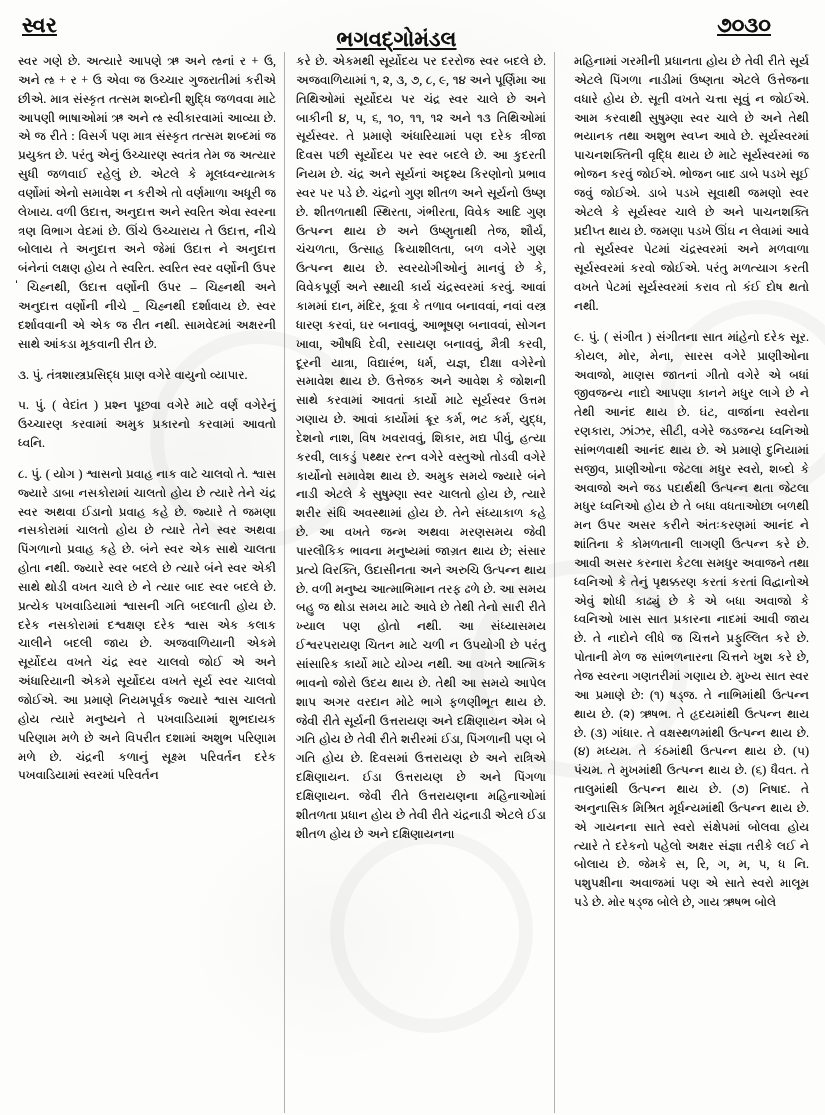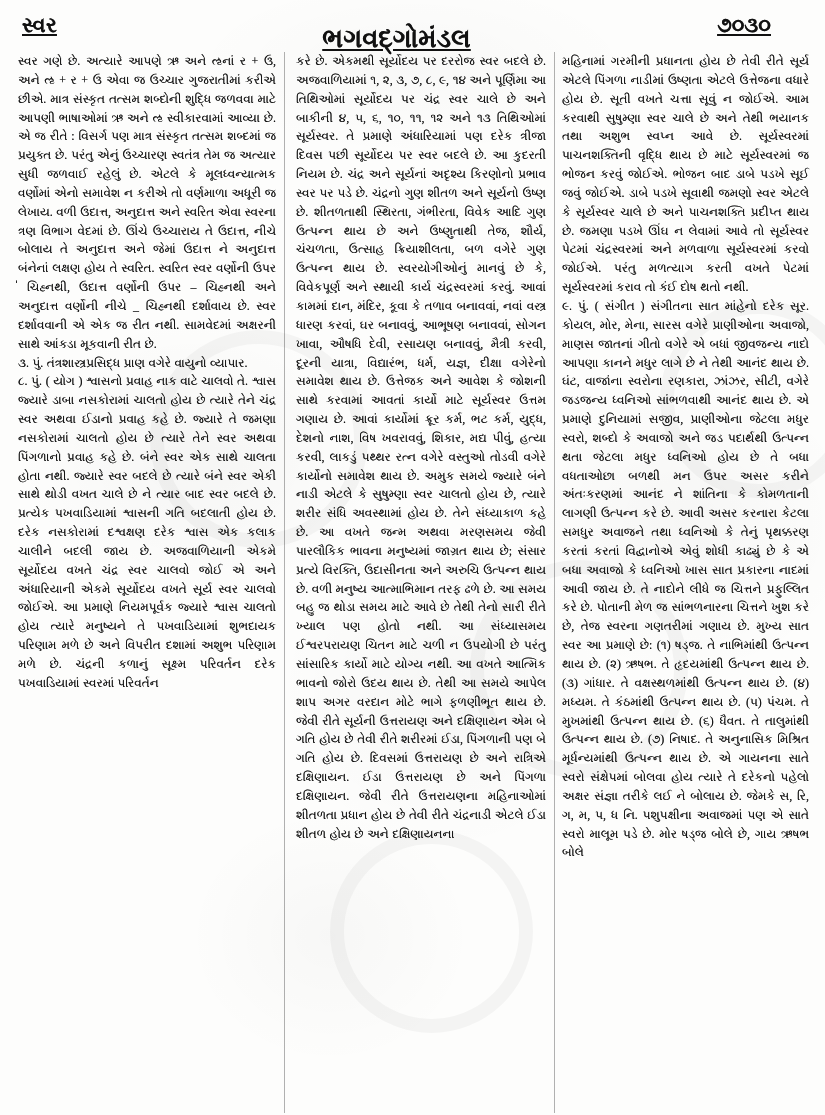--- a/index.html
+++ b/index.html
@@ -56,21 +56,21 @@
   .rh-left {
     width: 230px;
     padding-left: 22px;
     font-size: 21px;
     font-weight: bold;
     letter-spacing: .2px;
   }
   .rh-center {
     flex: 1;
     text-align: center;
-    font-size: 26px;
+    font-size: 21px;
     font-weight: bold;
     margin-top: 28px;
   }
   .rh-right {
     width: 230px;
     padding-right: 40px;
     text-align: right;
     font-size: 21px;
     font-weight: bold;
   }
@@ -84,42 +84,42 @@
     display: flex;
     z-index: 4;
   }
   .col {
     position: relative;
     box-sizing: border-box;
     padding: 0 10px;
   }
   .col-1 { width: 284px; padding-left: 18px; padding-right: 8px; }
   .col-2 { width: 270px; padding-left: 12px; padding-right: 8px; }
-  .col-3 { width: 271px; padding-left: 8px; padding-right: 16px; }
+  .col-3 { width: 271px; padding-left: 20px; padding-right: 16px; }
 
   .rule {
     position: absolute;
     top: 0;
     bottom: 0;
     width: 1px;
     background: rgba(0,0,0,0.30);
   }
   .rule-1 { left: 284px; }
   .rule-2 { left: 554px; }
 
   p.para {
     margin: 0;
     font-size: 12px;
     line-height: 18.85px;
     text-align: justify;
     text-align-last: left;
     word-spacing: .5px;
     hyphens: none;
   }
-  p.para + p.para { margin-top: 0; }
+  p.para + p.para { margin-top: 12px; }
 
   
   #page .columns, #page .running-head {
     text-shadow: 0 0 0.45px rgba(0,0,0,0.55);
   }
 </style>
 </head>
 <body>
 
 <div id="page">
@@ -135,20 +135,21 @@
     <div class="rh-right">૭૦૩૦</div>
   </div>
 
   <div class="columns">
     <div class="rule rule-1"></div>
     <div class="rule rule-2"></div>
 
     <div class="col col-1">
         <p class="para">સ્વર ગણે છે. અત્યારે આપણે ઋ અને ઌનાં ર + ઉ, અને ઌ + ર + ઉ એવા જ ઉચ્ચાર ગુજરાતીમાં કરીએ છીએ. માત્ર સંસ્કૃત તત્સમ શબ્દોની શુદ્ધિ જળવવા માટે આપણી ભાષાઓમાં ઋ અને ઌ સ્વીકારવામાં આવ્યા છે. એ જ રીતે : વિસર્ગ પણ માત્ર સંસ્કૃત તત્સમ શબ્દમાં જ પ્રયુક્ત છે. પરંતુ એનું ઉચ્ચારણ સ્વતંત્ર તેમ જ અત્યાર સુધી જળવાઈ રહેલું છે. એટલે કે મૂલધ્વન્યાત્મક વર્ણોમાં એનો સમાવેશ ન કરીએ તો વર્ણમાળા અધૂરી જ લેખાય. વળી ઉદાત્ત, અનુદાત્ત અને સ્વરિત એવા સ્વરના ત્રણ વિભાગ વેદમાં છે. ઊંચે ઉચ્ચારાય તે ઉદાત્ત, નીચે બોલાય તે અનુદાત્ત અને જેમાં ઉદાત્ત ને અનુદાત્ત બંનેનાં લક્ષણ હોય તે સ્વરિત. સ્વરિત સ્વર વર્ણોની ઉપર ॑ ચિહ્નથી, ઉદાત્ત વર્ણોની ઉપર – ચિહ્નથી અને અનુદાત્ત વર્ણોની નીચે _ ચિહ્નથી દર્શાવાય છે. સ્વર દર્શાવવાની એ એક જ રીત નથી. સામવેદમાં અક્ષરની સાથે આંકડા મૂકવાની રીત છે.</p>
         <p class="para">૩. પું. તંત્રશાસ્ત્રપ્રસિદ્ધ પ્રાણ વગેરે વાયુનો વ્યાપાર.</p>
+        <p class="para">૫. પું. ( વેદાંત ) પ્રશ્ન પૂછવા વગેરે માટે વર્ણ વગેરેનું ઉચ્ચારણ કરવામાં અમુક પ્રકારનો કરવામાં આવતો ધ્વનિ.</p>
         <p class="para">૮. પું. ( યોગ ) શ્વાસનો પ્રવાહ નાક વાટે ચાલવો તે. શ્વાસ જ્યારે ડાબા નસકોરામાં ચાલતો હોય છે ત્યારે તેને ચંદ્ર સ્વર અથવા ઈડાનો પ્રવાહ કહે છે. જ્યારે તે જમણા નસકોરામાં ચાલતો હોય છે ત્યારે તેને સ્વર અથવા પિંગળાનો પ્રવાહ કહે છે. બંને સ્વર એક સાથે ચાલતા હોતા નથી. જ્યારે સ્વર બદલે છે ત્યારે બંને સ્વર એકી સાથે થોડી વખત ચાલે છે ને ત્યાર બાદ સ્વર બદલે છે. પ્રત્યેક પખવાડિયામાં શ્વાસની ગતિ બદલાતી હોય છે. દરેક નસકોરામાં દશ્વક્ષણ દરેક શ્વાસ એક કલાક ચાલીને બદલી જાય છે. અજવાળિયાની એકમે સૂર્યોદય વખતે ચંદ્ર સ્વર ચાલવો જોઈ એ અને અંધારિયાની એકમે સૂર્યોદય વખતે સૂર્ય સ્વર ચાલવો જોઈએ. આ પ્રમાણે નિયમપૂર્વક જ્યારે શ્વાસ ચાલતો હોય ત્યારે મનુષ્યને તે પખવાડિયામાં શુભદાયક પરિણામ મળે છે અને વિપરીત દશામાં અશુભ પરિણામ મળે છે. ચંદ્રની કળાનું સૂક્ષ્મ પરિવર્તન દરેક પખવાડિયામાં સ્વરમાં પરિવર્તન</p>
       </div>
     <div class="col col-2">
         <p class="para">કરે છે. એકમથી સૂર્યોદય પર દરરોજ સ્વર બદલે છે. અજવાળિયામાં ૧, ૨, ૩, ૭, ૮, ૯, ૧૪ અને પૂર્ણિમા આ તિથિઓમાં સૂર્યોદય પર ચંદ્ર સ્વર ચાલે છે અને બાકીની ૪, ૫, ૬, ૧૦, ૧૧, ૧૨ અને ૧૩ તિથિઓમાં સૂર્યસ્વર. તે પ્રમાણે અંધારિયામાં પણ દરેક ત્રીજા દિવસ પછી સૂર્યોદય પર સ્વર બદલે છે. આ કુદરતી નિયમ છે. ચંદ્ર અને સૂર્યનાં અદૃશ્ય કિરણોનો પ્રભાવ સ્વર પર પડે છે. ચંદ્રનો ગુણ શીતળ અને સૂર્યનો ઉષ્ણ છે. શીતળતાથી સ્થિરતા, ગંભીરતા, વિવેક આદિ ગુણ ઉત્પન્ન થાય છે અને ઉષ્ણુતાથી તેજ, શૌર્ય, ચંચળતા, ઉત્સાહ ક્રિયાશીલતા, બળ વગેરે ગુણ ઉત્પન્ન થાય છે. સ્વરયોગીઓનું માનવું છે કે, વિવેકપૂર્ણ અને સ્થાયી કાર્ય ચંદ્રસ્વરમાં કરવું. આવાં કામમાં દાન, મંદિર, કૂવા કે તળાવ બનાવવાં, નવાં વસ્ત્ર ધારણ કરવાં, ઘર બનાવવું, આભૂષણ બનાવવાં, સોગન ખાવા, ઔષધિ દેવી, રસાયણ બનાવવું, મૈત્રી કરવી, દૂરની યાત્રા, વિદ્યારંભ, ધર્મ, યજ્ઞ, દીક્ષા વગેરેનો સમાવેશ થાય છે. ઉત્તેજક અને આવેશ કે જોશની સાથે કરવામાં આવતાં કાર્યો માટે સૂર્યસ્વર ઉત્તમ ગણાય છે. આવાં કાર્યોમાં ક્રૂર કર્મ, ભટ કર્મ, યુદ્ધ, દેશનો નાશ, વિષ ખવરાવવું, શિકાર, મદ્ય પીવું, હત્યા કરવી, લાકડું પથ્થર રત્ન વગેરે વસ્તુઓ તોડવી વગેરે કાર્યોનો સમાવેશ થાય છે. અમુક સમયે જ્યારે બંને નાડી એટલે કે સુષુમ્ણા સ્વર ચાલતો હોય છે, ત્યારે શરીર સંધિ અવસ્થામાં હોય છે. તેને સંધ્યાકાળ કહે છે. આ વખતે જન્મ અથવા મરણસમય જેવી પારલૌકિક ભાવના મનુષ્યમાં જાગ્રત થાય છે; સંસાર પ્રત્યે વિરક્તિ, ઉદાસીનતા અને અરુચિ ઉત્પન્ન થાય છે. વળી મનુષ્ય આત્માભિમાન તરફ ઢળે છે. આ સમય બહુ જ થોડા સમય માટે આવે છે તેથી તેનો સારી રીતે ખ્યાલ પણ હોતો નથી. આ સંધ્યાસમય ઈશ્વરપરાયણ ચિતન માટે ચળી ન ઉપયોગી છે પરંતુ સાંસારિક કાર્યો માટે યોગ્ય નથી. આ વખતે આત્મિક ભાવનો જોરો ઉદય થાય છે. તેથી આ સમયે આપેલ શાપ અગર વરદાન મોટે ભાગે ફળણીભૂત થાય છે. જેવી રીતે સૂર્યની ઉત્તરાયણ અને દક્ષિણાયન એમ બે ગતિ હોય છે તેવી રીતે શરીરમાં ઈડા, પિંગળાની પણ બે ગતિ હોય છે. દિવસમાં ઉત્તરાયણ છે અને રાત્રિએ દક્ષિણાયન. ઈડા ઉત્તરાયણ છે અને પિંગળા દક્ષિણાયન. જેવી રીતે ઉત્તરાયણના મહિનાઓમાં શીતળતા પ્રધાન હોય છે તેવી રીતે ચંદ્રનાડી એટલે ઈડા શીતળ હોય છે અને દક્ષિણાયનના</p>
       </div>
     <div class="col col-3">
         <p class="para">મહિનામાં ગરમીની પ્રધાનતા હોય છે તેવી રીતે સૂર્ય એટલે પિંગળા નાડીમાં ઉષ્ણતા એટલે ઉત્તેજના વધારે હોય છે. સૂતી વખતે ચત્તા સૂવું ન જોઈએ. આમ કરવાથી સુષુમ્ણા સ્વર ચાલે છે અને તેથી ભયાનક તથા અશુભ સ્વપ્ન આવે છે. સૂર્યસ્વરમાં પાચનશક્તિની વૃદ્ધિ થાય છે માટે સૂર્યસ્વરમાં જ ભોજન કરવું જોઈએ. ભોજન બાદ ડાબે પડખે સૂઈ જવું જોઈએ. ડાબે પડખે સૂવાથી જમણો સ્વર એટલે કે સૂર્યસ્વર ચાલે છે અને પાચનશક્તિ પ્રદીપ્ત થાય છે. જમણા પડખે ઊંઘ ન લેવામાં આવે તો સૂર્યસ્વર પેટમાં ચંદ્રસ્વરમાં અને મળવાળા સૂર્યસ્વરમાં કરવો જોઈએ. પરંતુ મળત્યાગ કરતી વખતે પેટમાં સૂર્યસ્વરમાં કરાવ તો કંઈ દોષ થતો નથી.</p>
         <p class="para">૯. પું. ( સંગીત ) સંગીતના સાત માંહેનો દરેક સૂર. કોયલ, મોર, મેના, સારસ વગેરે પ્રાણીઓના અવાજો, માણસ જાતનાં ગીતો વગેરે એ બધાં જીવજન્ય નાદો આપણા કાનને મધુર લાગે છે ને તેથી આનંદ થાય છે. ઘંટ, વાજાંના સ્વરોના રણકારા, ઝાંઝર, સીટી, વગેરે જડજન્ય ધ્વનિઓ સાંભળવાથી આનંદ થાય છે. એ પ્રમાણે દુનિયામાં સજીવ, પ્રાણીઓના જેટલા મધુર સ્વરો, શબ્દો કે અવાજો અને જડ પદાર્થથી ઉત્પન્ન થતા જેટલા મધુર ધ્વનિઓ હોય છે તે બધા વધતાઓછા બળથી મન ઉપર અસર કરીને અંતઃકરણમાં આનંદ ને શાંતિના કે કોમળતાની લાગણી ઉત્પન્ન કરે છે. આવી અસર કરનારા કેટલા સમધુર અવાજને તથા ધ્વનિઓ કે તેનું પૃથક્કરણ કરતાં કરતાં વિદ્વાનોએ એવું શોધી કાઢ્યું છે કે એ બધા અવાજો કે ધ્વનિઓ ખાસ સાત પ્રકારના નાદમાં આવી જાય છે. તે નાદોને લીધે જ ચિત્તને પ્રફુલ્લિત કરે છે. પોતાની મેળ જ સાંભળનારના ચિત્તને ખુશ કરે છે, તેજ સ્વરના ગણતરીમાં ગણાય છે. મુખ્ય સાત સ્વર આ પ્રમાણે છે: (૧) ષડ્જ. તે નાભિમાંથી ઉત્પન્ન થાય છે. (૨) ઋષભ. તે હૃદયમાંથી ઉત્પન્ન થાય છે. (૩) ગાંધાર. તે વક્ષસ્થળમાંથી ઉત્પન્ન થાય છે. (૪) મધ્યમ. તે કંઠમાંથી ઉત્પન્ન થાય છે. (૫) પંચમ. તે મુખમાંથી ઉત્પન્ન થાય છે. (૬) ધૈવત. તે તાલુમાંથી ઉત્પન્ન થાય છે. (૭) નિષાદ. તે અનુનાસિક મિશ્રિત મૂર્ધન્યમાંથી ઉત્પન્ન થાય છે. એ ગાયનના સાતે સ્વરો સંક્ષેપમાં બોલવા હોય ત્યારે તે દરેકનો પહેલો અક્ષર સંજ્ઞા તરીકે લઈ ને બોલાય છે. જેમકે સ, રિ, ગ, મ, પ, ધ નિ. પશુપક્ષીના અવાજમાં પણ એ સાતે સ્વરો માલૂમ પડે છે. મોર ષડ્જ બોલે છે, ગાય ઋષભ બોલે</p>
       </div>
   </div>

